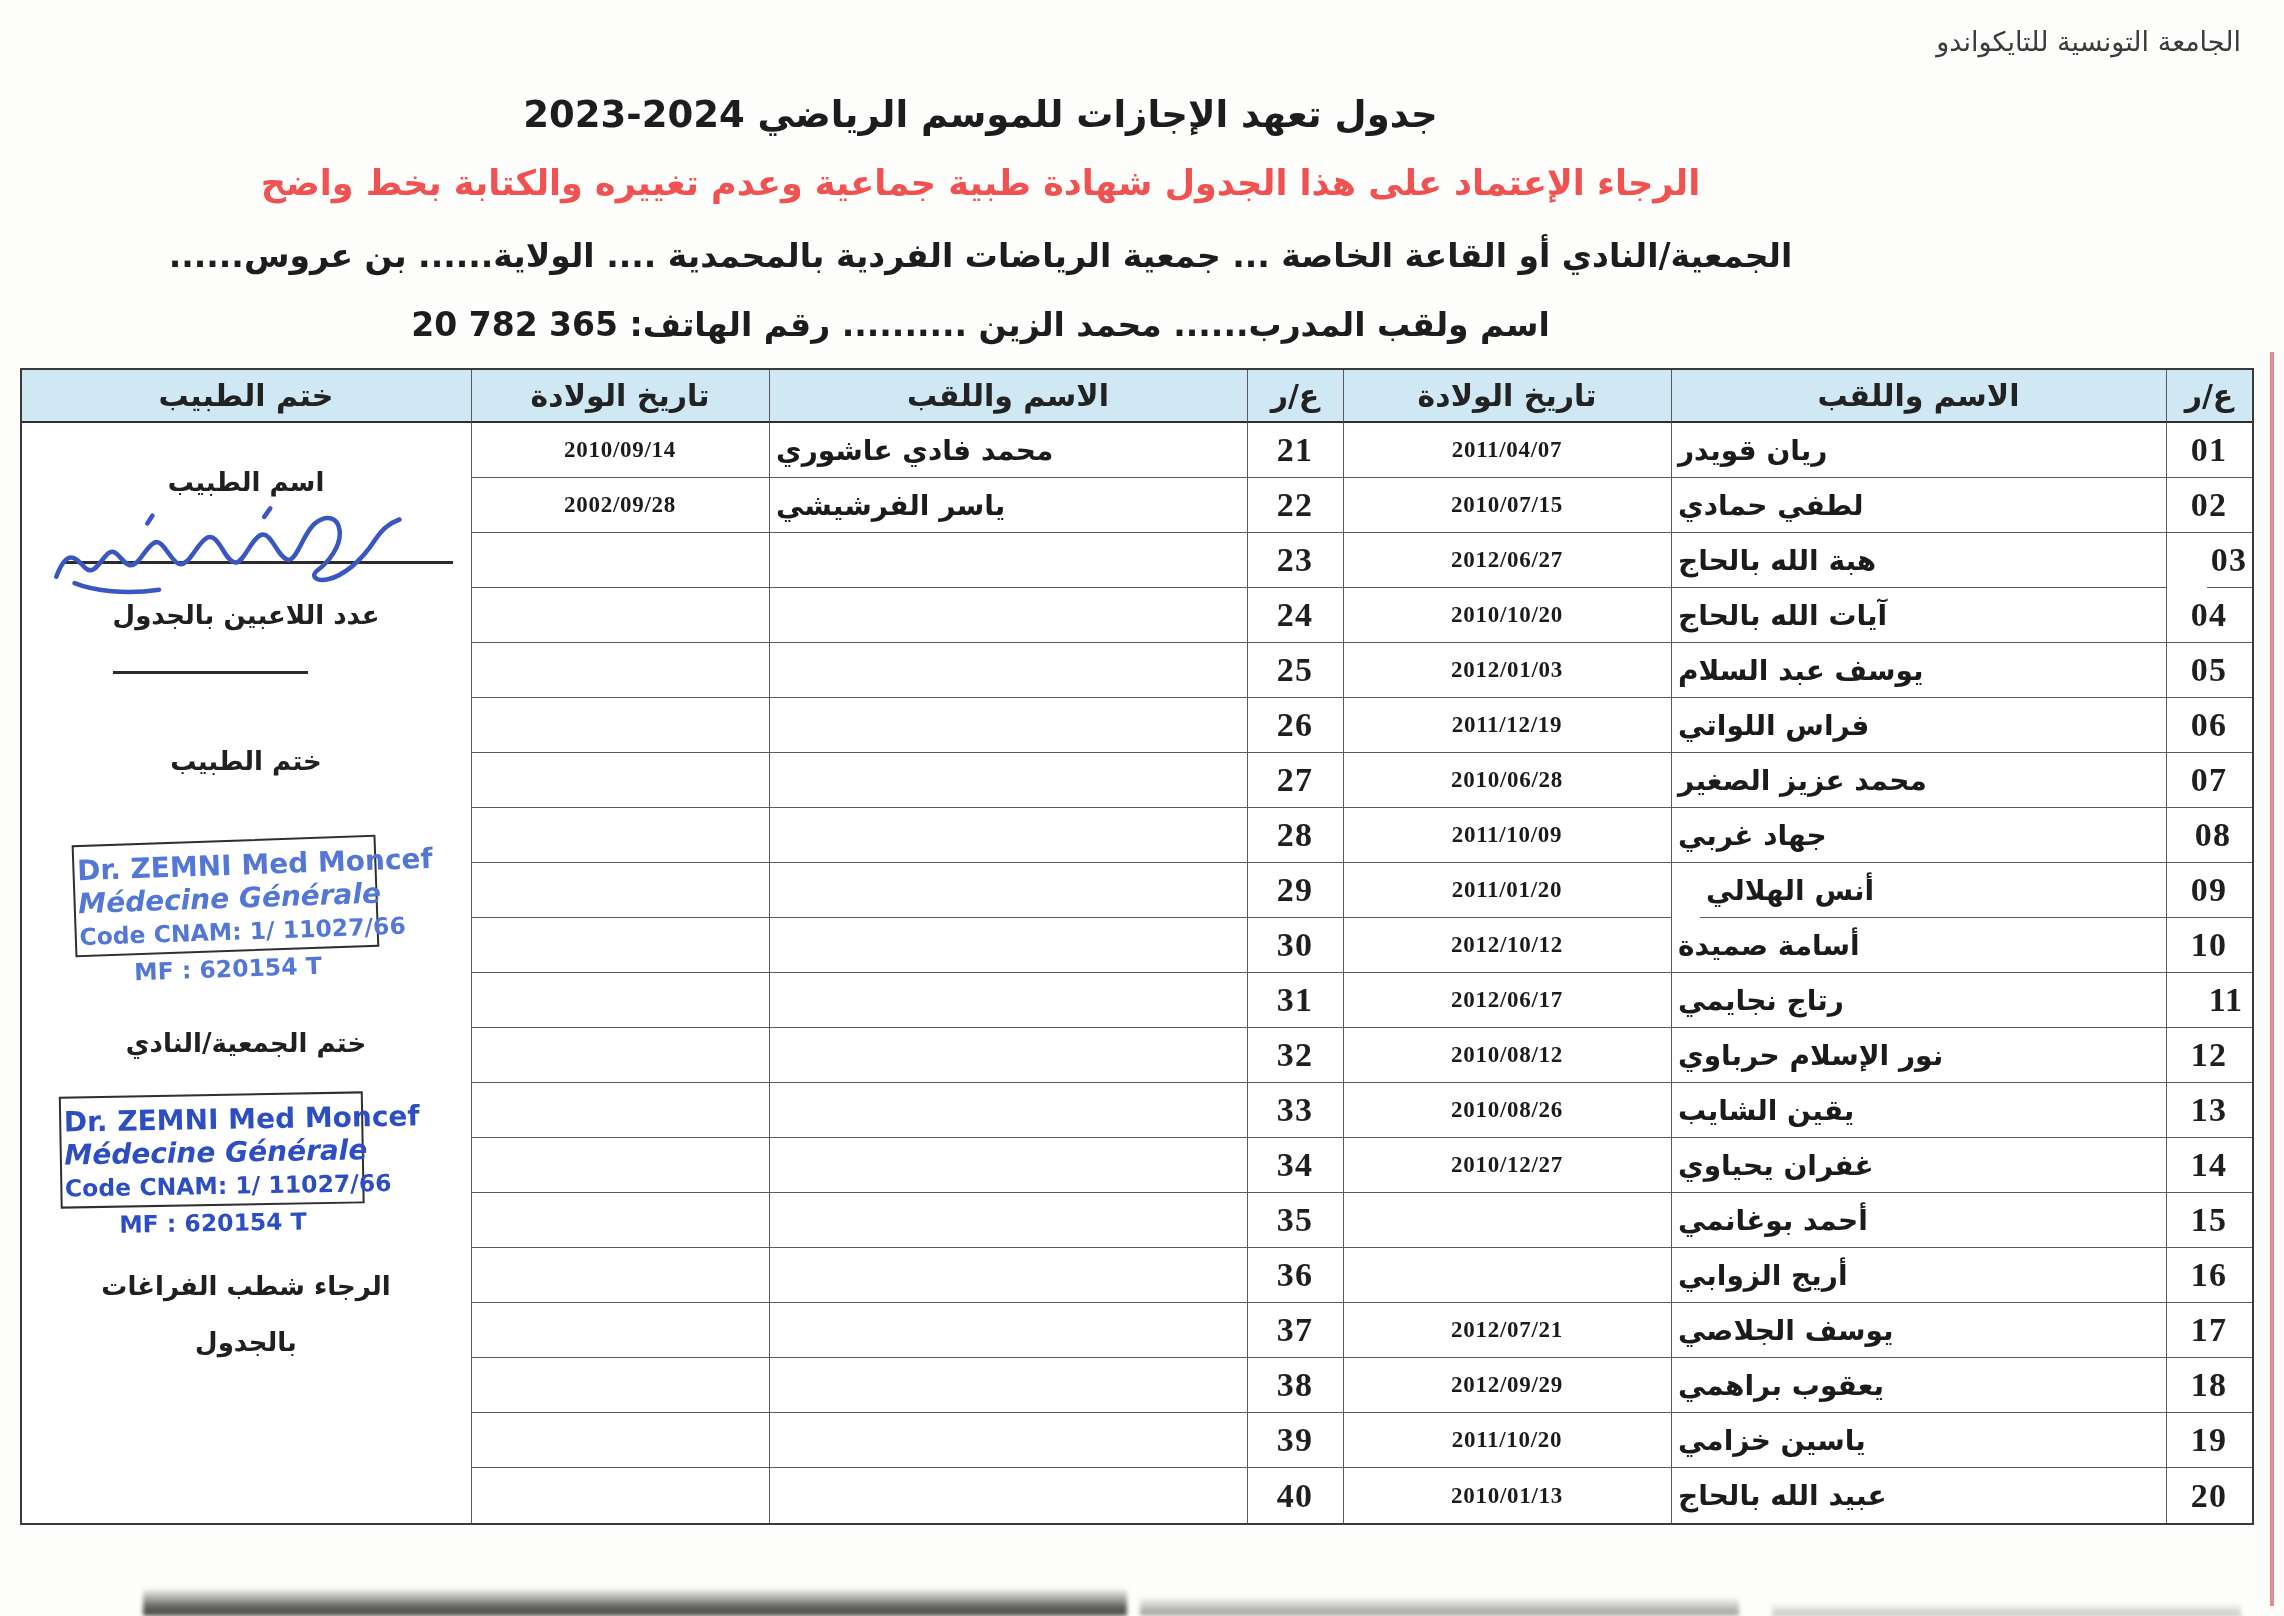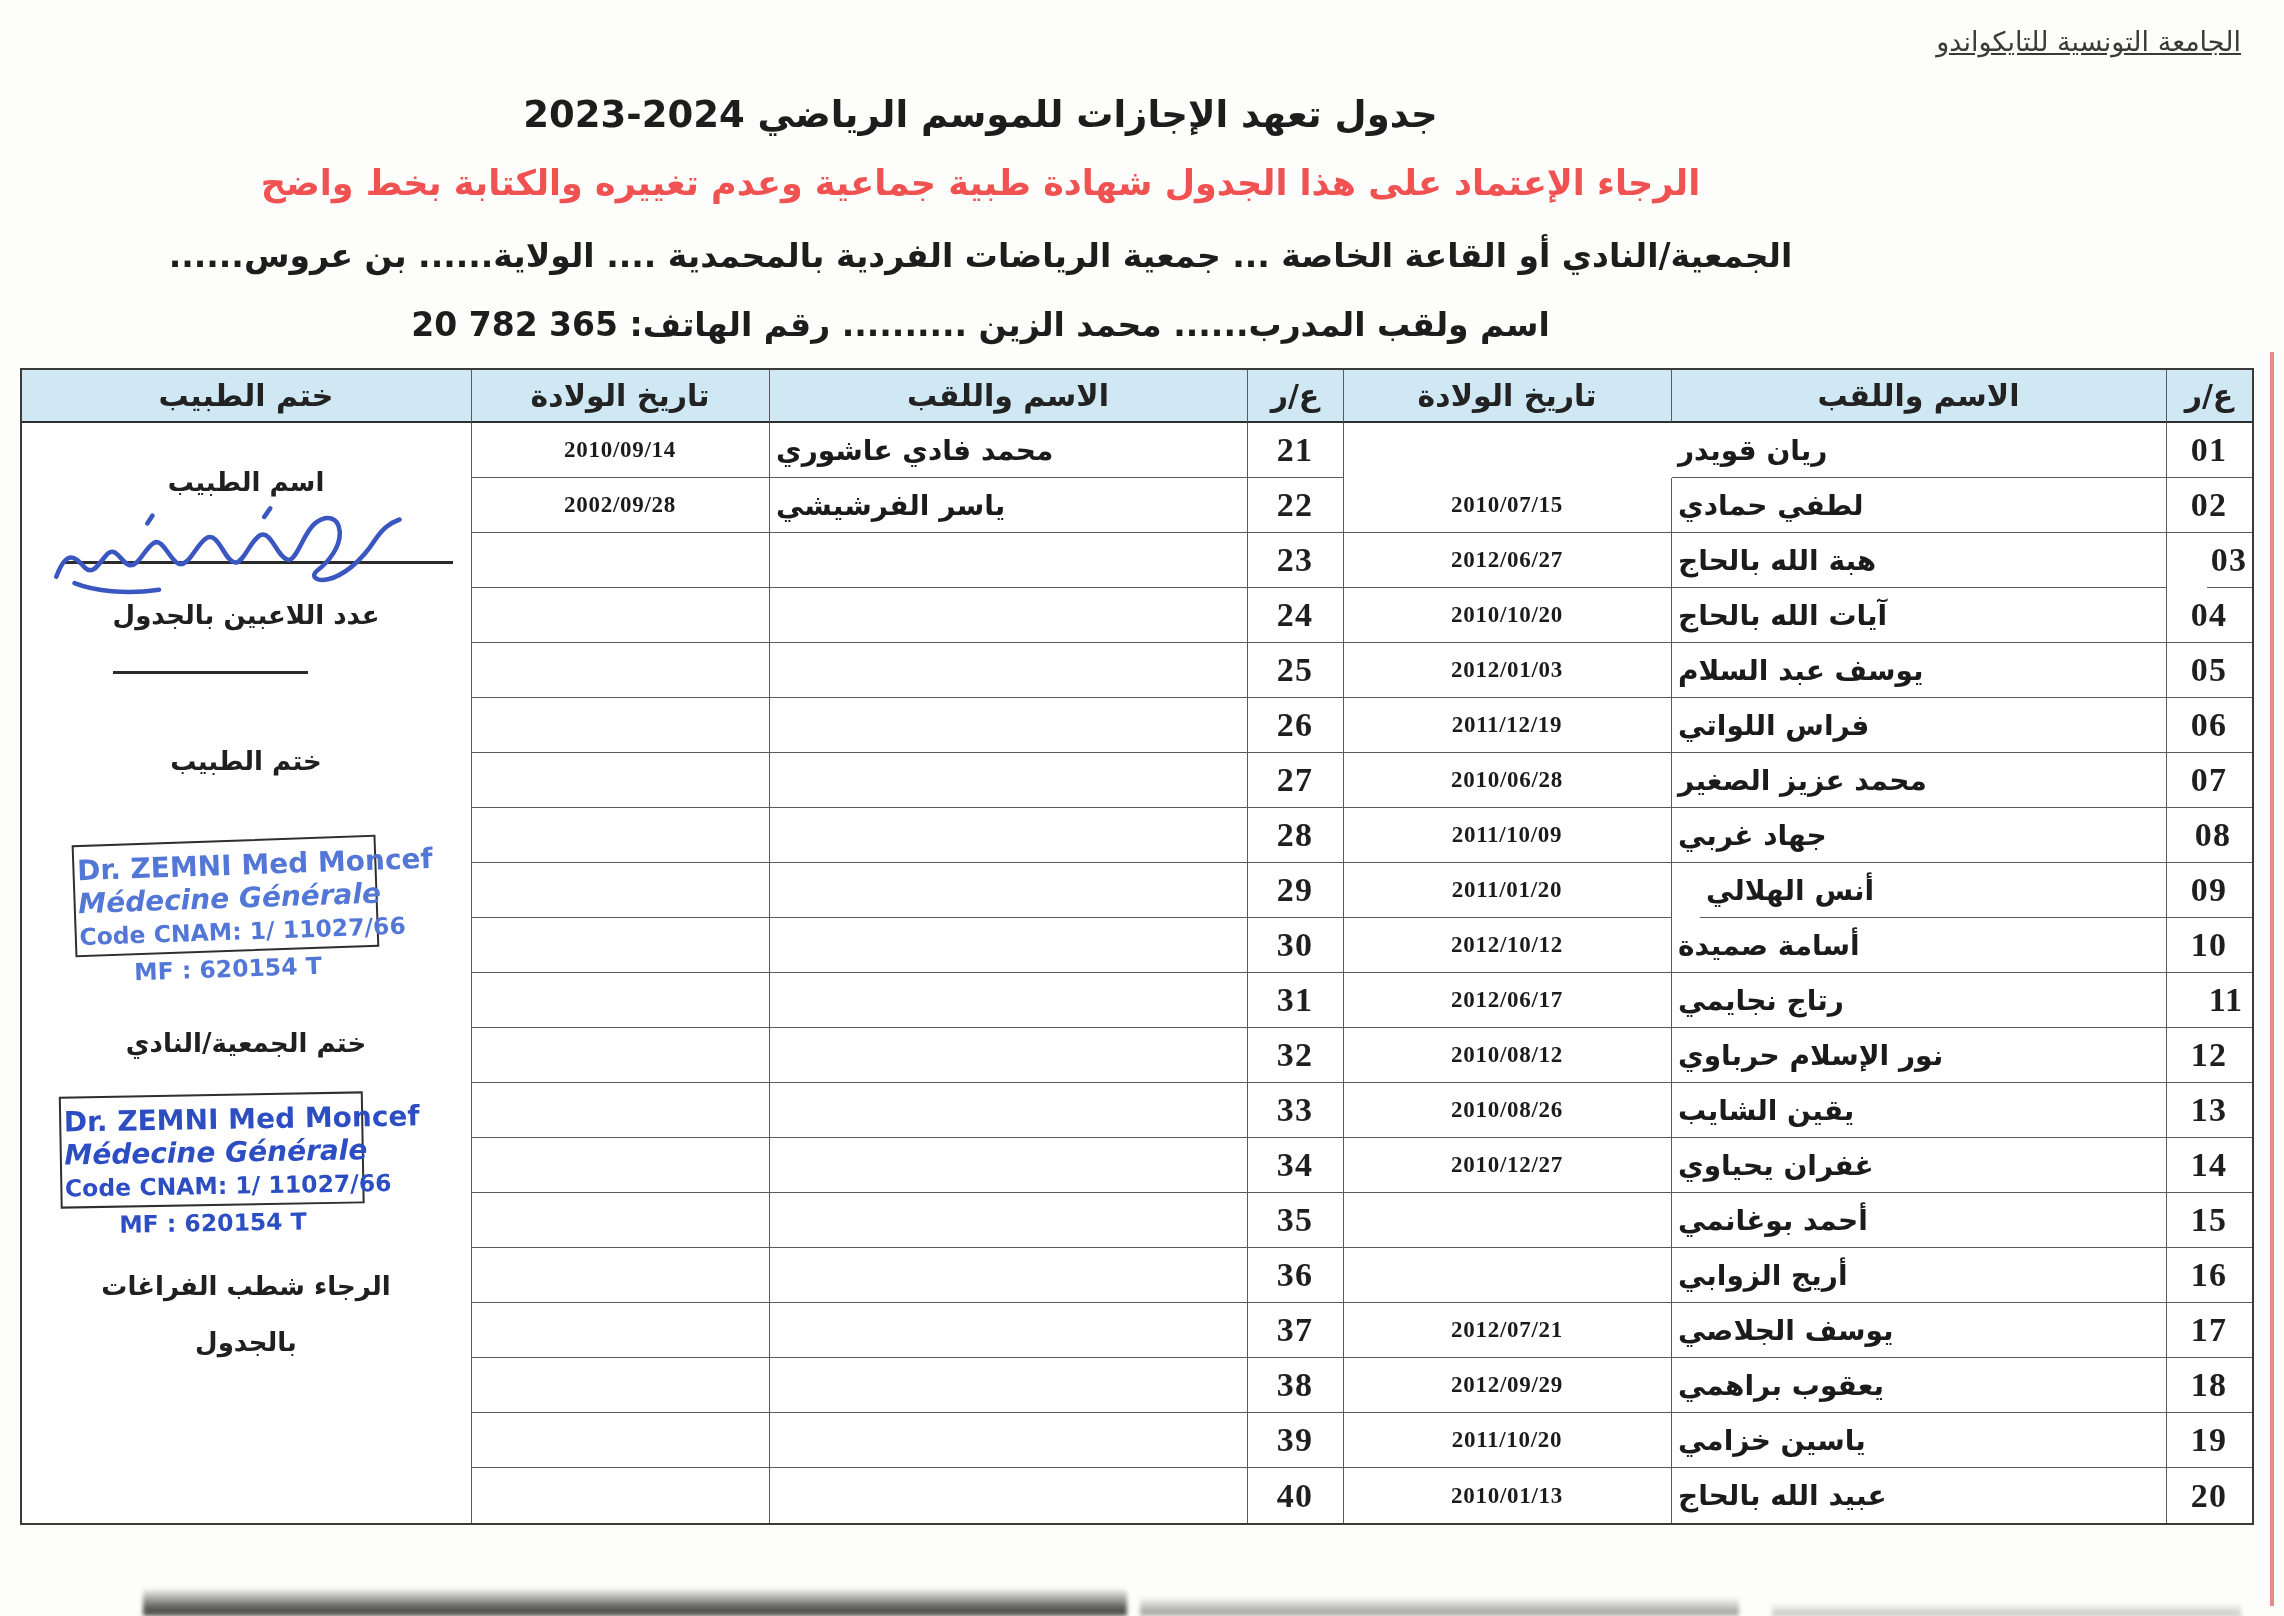--- a/index.html
+++ b/index.html
@@ -4,21 +4,21 @@
 <style>
   html,body{margin:0;padding:0;}
   body{
     width:2284px;height:1616px;position:relative;overflow:hidden;
     background:#fdfdfb;
     font-family:"DejaVu Sans", sans-serif;
     color:#161616;
   }
   
   .hdr-line{position:absolute;left:0;width:1961px;text-align:center;direction:rtl;font-weight:bold;white-space:nowrap;}
-  .org-line{position:absolute;right:43px;top:26px;direction:rtl;font-size:27px;font-weight:400;color:#3a3a3a;text-decoration:underline;}
+  .org-line{position:absolute;right:43px;top:26px;direction:rtl;font-size:27px;font-weight:400;color:#3a3a3a;}
   .title-line{top:93px;font-size:37px;color:#1d1d1d;}
   .red-line{top:163px;font-size:35px;color:#f05252;}
   .club-line{top:236px;font-size:33px;color:#1d1d1d;}
   .coach-line{top:305px;font-size:33px;color:#1d1d1d;}
 
   
   .sheet-table{
     position:absolute;left:19.5px;top:368px;
     display:grid;
     grid-template-columns:450px 298px 478px 96px 328px 495px 85px;
@@ -129,20 +129,21 @@
     <div class="cell header" style="grid-area: 1 / 3;">الاسم واللقب</div>
     <div class="cell header" style="grid-area: 1 / 4;">ع/ر</div>
     <div class="cell header" style="grid-area: 1 / 5;">تاريخ الولادة</div>
     <div class="cell header" style="grid-area: 1 / 6;">الاسم واللقب</div>
     <div class="cell header c7" style="grid-area: 1 / 7;">ع/ر</div>
     <div class="cell date-cell" style="grid-area: 2 / 2;">2010/09/14</div>
     <div class="cell name-cell" style="grid-area: 2 / 3;">
       <span class="pad">محمد فادي عاشوري</span>
     </div>
     <div class="cell num-cell" style="grid-area: 2 / 4;">21</div>
+    <div class="cell date-cell" style="grid-area: 2 / 5;">2011/04/07</div>
     <div class="cell name-cell" style="grid-area: 2 / 6;">
       <span class="pad">ريان قويدر</span>
     </div>
     <div class="cell num-cell c7" style="grid-area: 2 / 7;">01</div>
     <div class="cell date-cell" style="grid-area: 3 / 2;">2002/09/28</div>
     <div class="cell name-cell" style="grid-area: 3 / 3;">
       <span class="pad">ياسر الفرشيشي</span>
     </div>
     <div class="cell num-cell" style="grid-area: 3 / 4;">22</div>
     <div class="cell date-cell" style="grid-area: 3 / 5;">2010/07/15</div>

